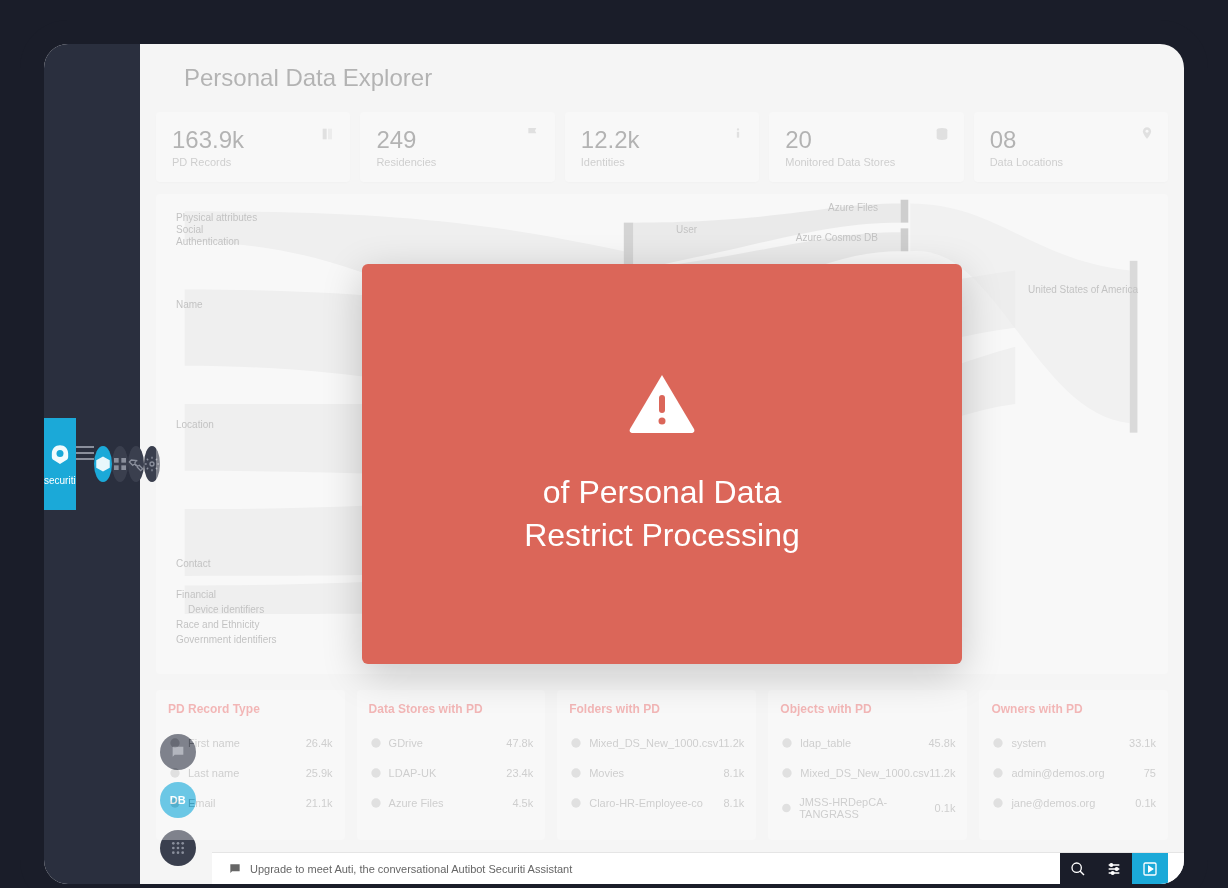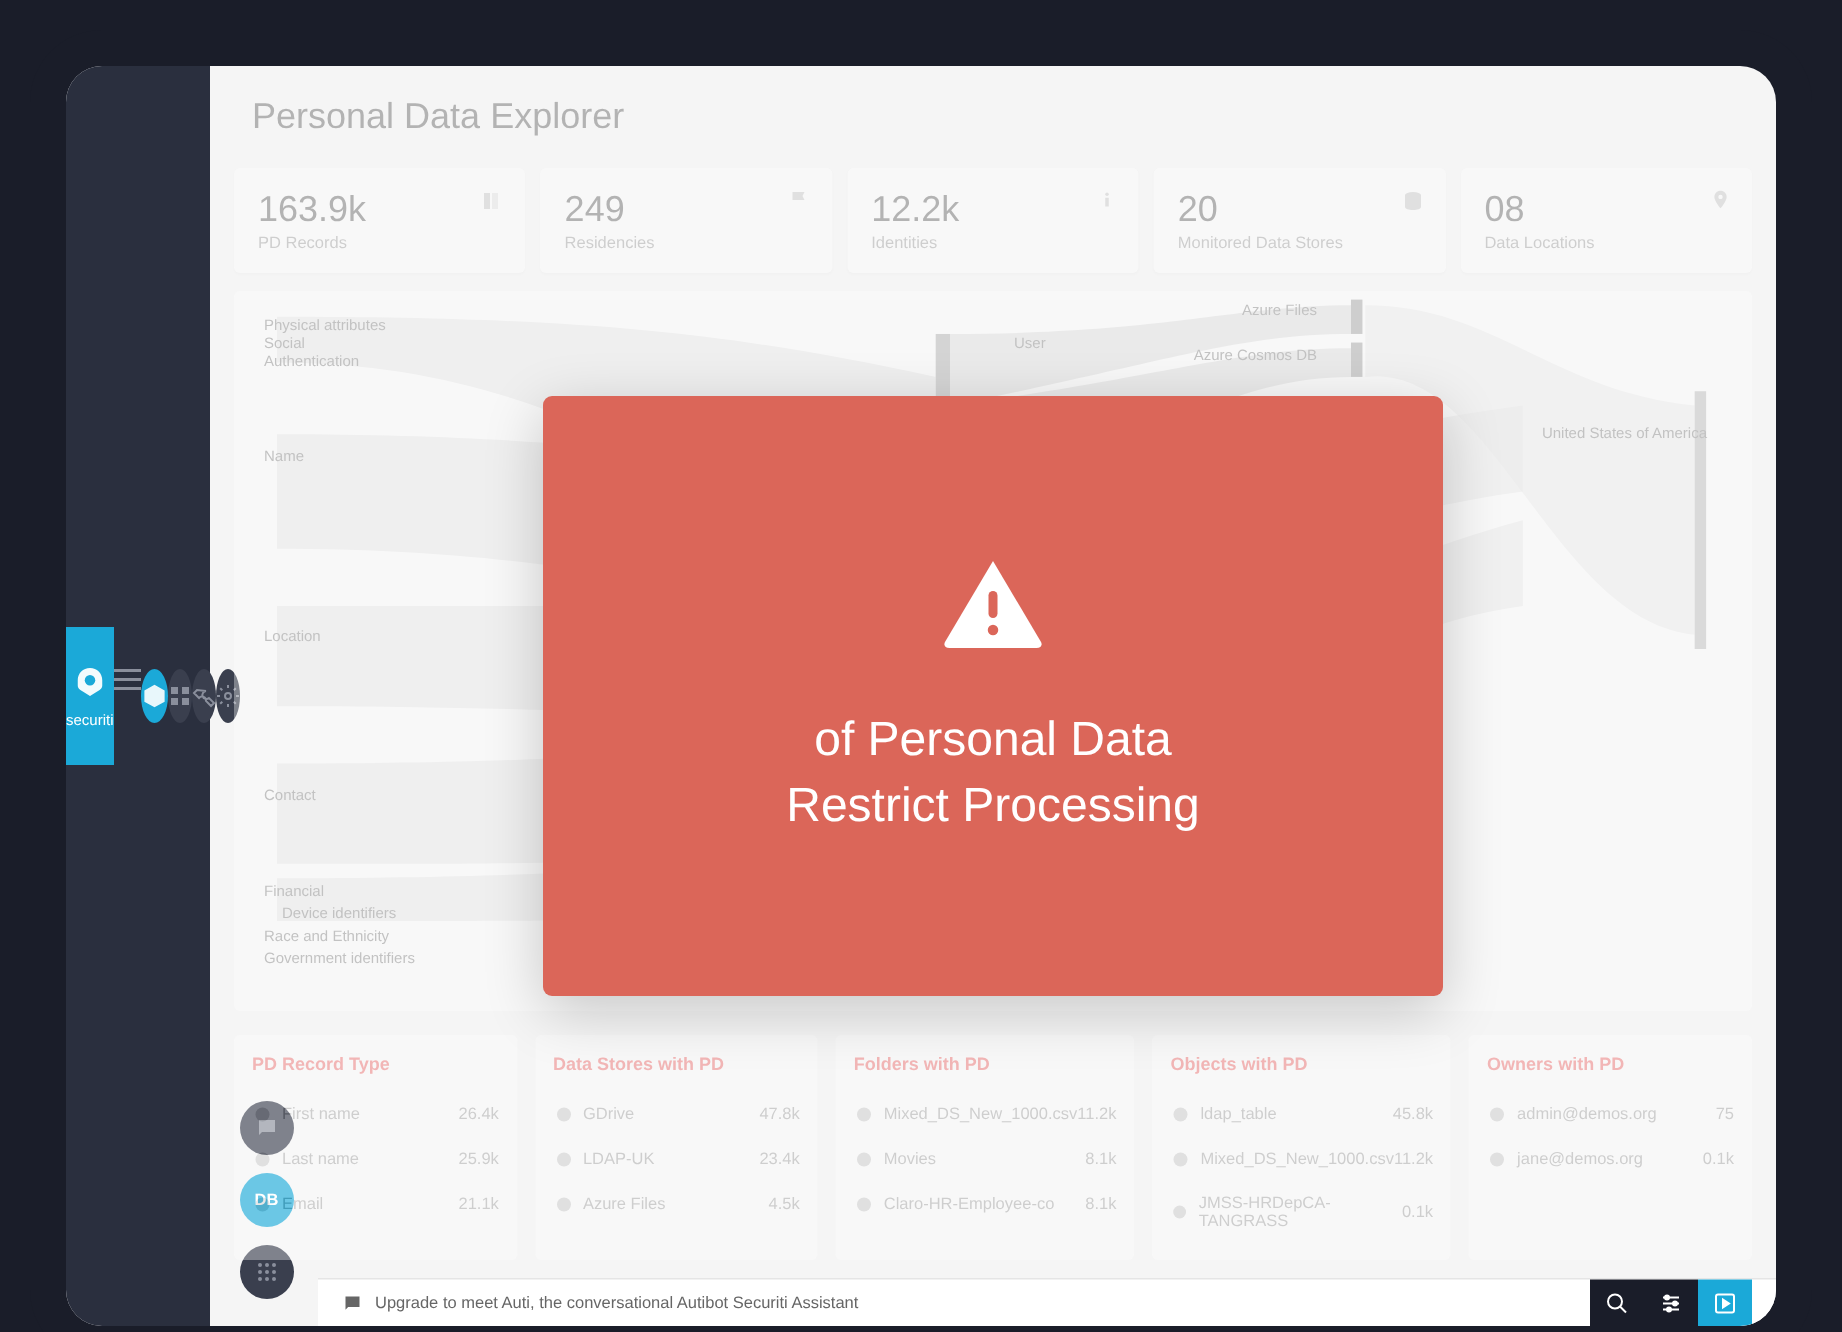--- a/index.html
+++ b/index.html
@@ -14,21 +14,21 @@
 .sidebar-hamburger { margin-top: 12px; margin-bottom: 30px; color: #8a8f9c; cursor: pointer; }
 .sidebar-item { width: 36px; height: 36px; margin: 8px 0; border-radius: 50%; background: #3a3f4e; display: flex; align-items: center; justify-content: center; color: #8a8f9c; cursor: pointer; }
 .sidebar-item.active { background: #1ba9d8; color: white; }
 .sidebar-bottom { margin-top: auto; display: flex; flex-direction: column; align-items: center; padding-bottom: 12px; }
 .sidebar-bottom .sidebar-item { margin: 6px 0; }
 .avatar-db { background: #1ba9d8; color: white; font-size: 11px; font-weight: 600; }
 
 .main { flex: 1; display: flex; flex-direction: column; position: relative; overflow: hidden; }
 .faded-content { position: absolute; inset: 0; opacity: 0.35; pointer-events: none; }
 
-.header { padding: 20px 28px 12px; }
+.header { padding: 20px 44px 12px; }
 .page-title { font-size: 24px; font-weight: 400; color: #3a3a3a; }
 
 .stats-row { display: flex; gap: 10px; padding: 0 16px; margin-top: 8px; }
 .stat-card { flex: 1; background: white; border-radius: 4px; padding: 14px 16px; position: relative; box-shadow: 0 1px 2px rgba(0,0,0,0.05); }
 .stat-value { font-size: 24px; font-weight: 400; color: #3a3a3a; }
 .stat-label { font-size: 11px; color: #888; margin-top: 2px; }
 .stat-icon { position: absolute; top: 14px; right: 14px; color: #bbb; }
 
 .sankey { margin: 12px 16px 0; background: white; border-radius: 4px; padding: 16px 24px 16px 12px; height: 480px; position: relative; }
 .sankey-label { position: absolute; font-size: 10px; color: #666; }
@@ -186,21 +186,21 @@
             <rect x="780" y="6" width="8" height="24" fill="#888"></rect>
             <rect x="780" y="36" width="8" height="24" fill="#888"></rect>
             <path d="M790 10 C880 10 920 70 1020 80 L1020 240 C920 230 880 50 790 60 Z" fill="#d8d8d8" opacity="0.5"></path>
             <rect x="1020" y="70" width="8" height="180" fill="#aaa"></rect>
           </svg>
           <div class="sankey-label" style="left:20px; top:18px;">Physical attributes</div>
           <div class="sankey-label" style="left:20px; top:30px;">Social</div>
           <div class="sankey-label" style="left:20px; top:42px;">Authentication</div>
           <div class="sankey-label" style="left:20px; top:105px;">Name</div>
           <div class="sankey-label" style="left:20px; top:225px;">Location</div>
-          <div class="sankey-label" style="left:20px; top:331px;">Contact</div>
+          <div class="sankey-label" style="left:20px; top:364px;">Contact</div>
           <div class="sankey-label" style="left:20px; top:395px;">Financial</div>
           <div class="sankey-label" style="left:20px; top:410px;margin-left:12px;">Device identifiers</div>
           <div class="sankey-label" style="left:20px; top:425px;">Race and Ethnicity</div>
           <div class="sankey-label" style="left:20px; top:440px;">Government identifiers</div>
           <div class="sankey-label" style="left:520px; top:30px;">User</div>
           <div class="sankey-label" style="right:290px; top:8px;">Azure Files</div>
           <div class="sankey-label" style="right:290px; top:38px;">Azure Cosmos DB</div>
           <div class="sankey-label" style="right:30px; top:90px;">United States of America</div>
         </div>
 
@@ -320,20 +320,29 @@
                   <svg class="table-row-icon" viewBox="0 0 24 24" fill="currentColor">
                     <circle cx="12" cy="12" r="8"></circle>
                   </svg>
                   <span>JMSS-HRDepCA-TANGRASS</span>
                 </span>
                 <span>0.1k</span>
               </div>
             </div>
             <div class="table-col">
               <div class="table-header">Owners with PD</div>
+              <div class="table-row">
+                <span class="table-row-left">
+                  <svg class="table-row-icon" viewBox="0 0 24 24" fill="currentColor">
+                    <circle cx="12" cy="12" r="8"></circle>
+                  </svg>
+                  <span>system</span>
+                </span>
+                <span>33.1k</span>
+              </div>
               <div class="table-row">
                 <span class="table-row-left">
                   <svg class="table-row-icon" viewBox="0 0 24 24" fill="currentColor">
                     <circle cx="12" cy="12" r="8"></circle>
                   </svg>
                   <span>admin@demos.org</span>
                 </span>
                 <span>75</span>
               </div>
               <div class="table-row">

